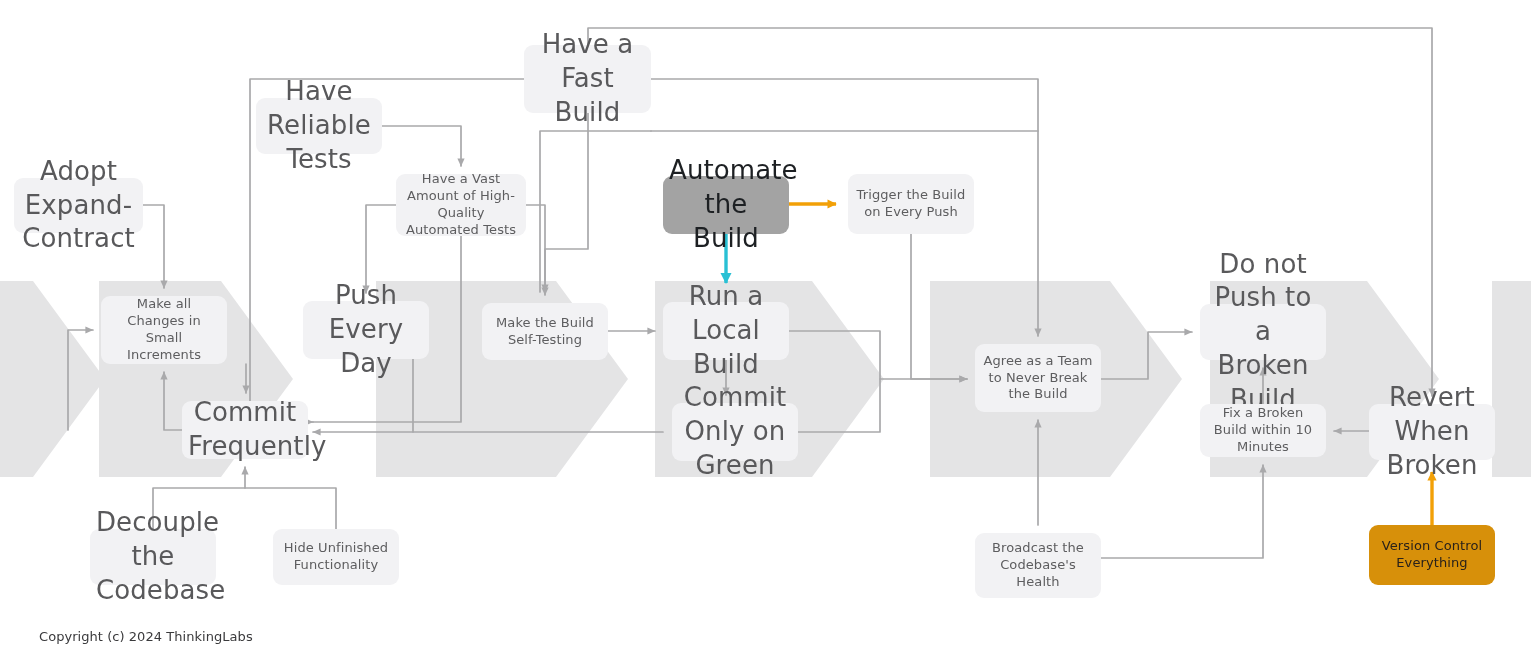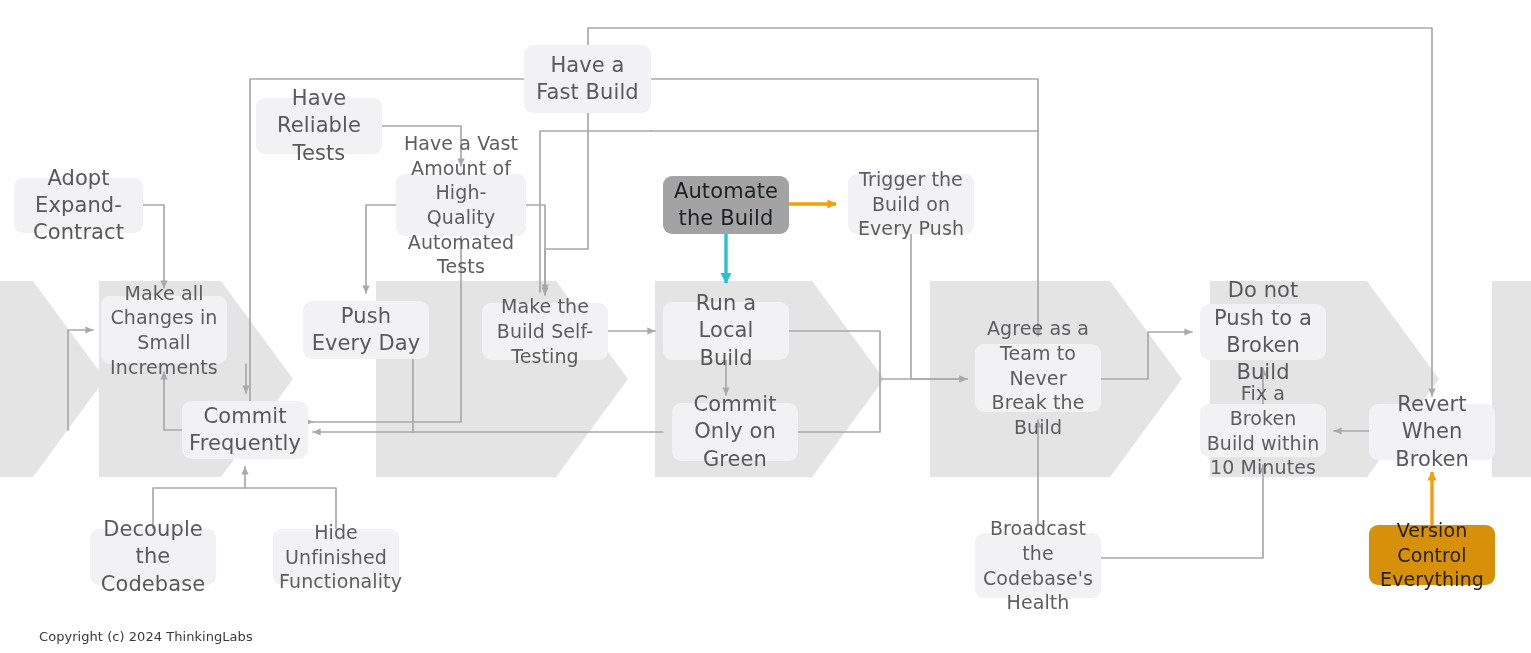--- a/index.html
+++ b/index.html
@@ -27,22 +27,22 @@
     align-items:center;
     justify-content:center;
     text-align:center;
     border-radius:9px;
     background:#f2f2f4;
     color:#565658;
     line-height:1.30;
     padding:4px 6px;
     letter-spacing:0.1px;
   }
-  .node.big{ font-size:21px; color:#59595b; }
-  .node.small{ font-size:19px; color:#5d5d5f; }
+  .node.big{ font-size:26px; color:#59595b; }
+  .node.small{ font-size:13px; color:#5d5d5f; }
   .node.teal{ background:#a3a3a3; color:#1d2023; }
   .node.orange{ background:#d7900a; color:#29211a; }
   .node span{ display:block; width:100%; }
   #copyright{
     position:absolute;
     left:3px; top:629px;
     font-size:13px;
     color:#3a3a3c;
     letter-spacing:0.05px;
     margin-left:36px;

